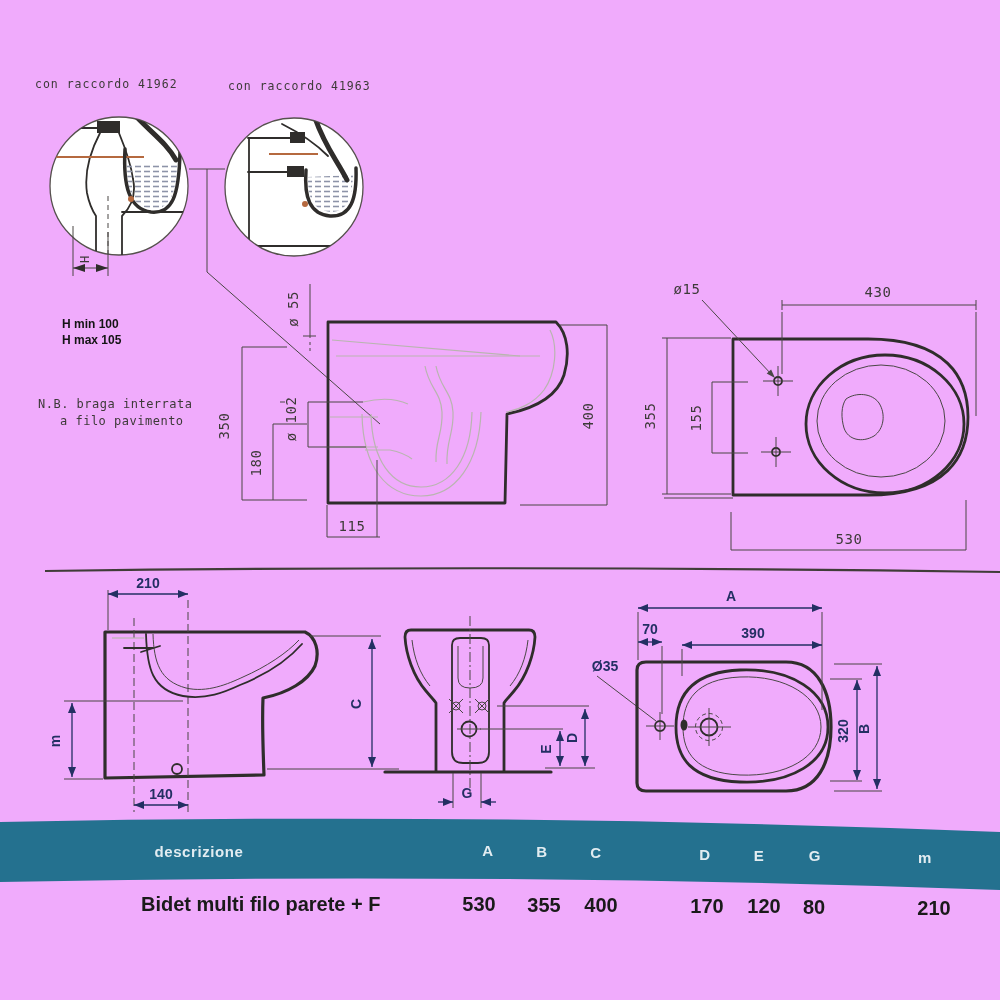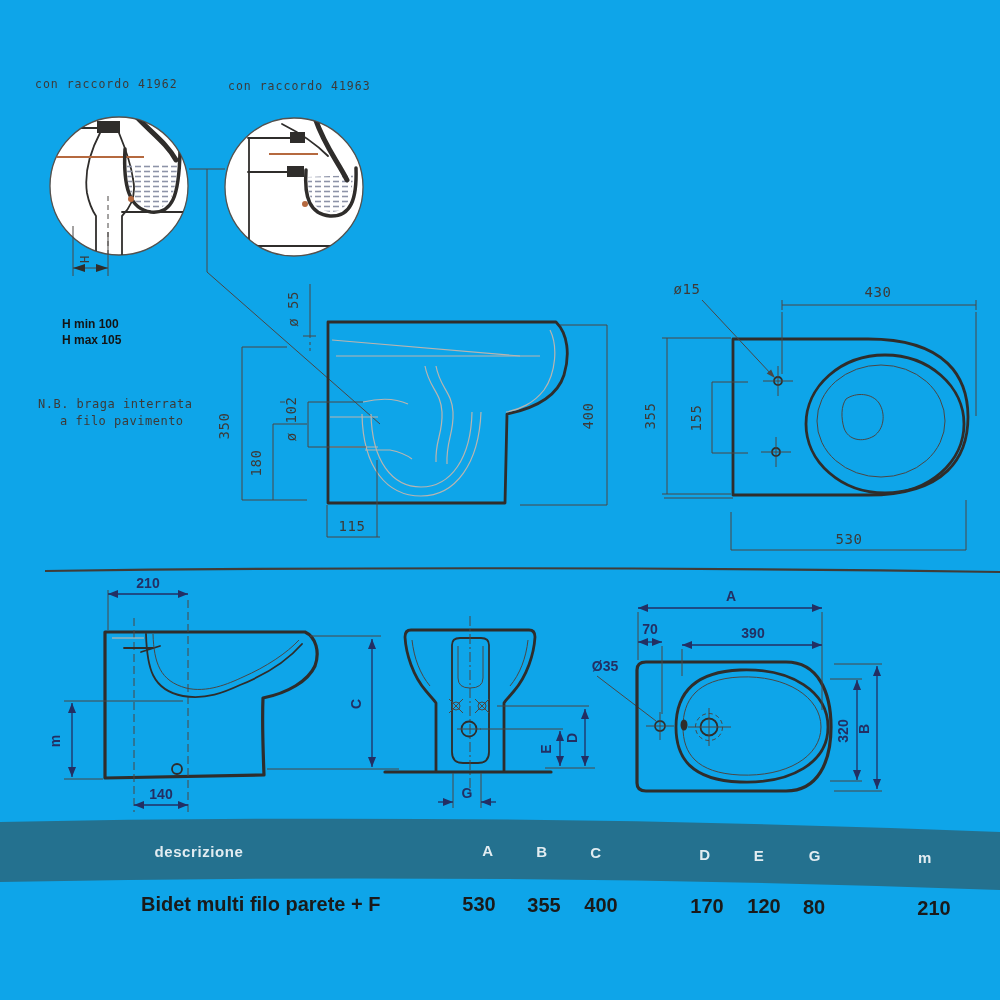--- a/index.html
+++ b/index.html
@@ -1,16 +1,16 @@
 <!DOCTYPE html>
 <html><head>
 <meta charset="utf-8">
 <style>
   html,body{margin:0;padding:0;background:#fff;}
-  .stage{position:relative;width:1000px;height:1000px;background:#0ea5e9;overflow:hidden;
+  .stage{position:relative;width:1000px;height:1000px;background:#f0abfc;overflow:hidden;
          font-family:"Liberation Sans",sans-serif;}
   svg{position:absolute;left:0;top:0;}
   
   .thick{stroke:#2f2d2b;stroke-width:2.8;fill:none;stroke-linecap:round;stroke-linejoin:round;}
   .thick3{stroke:#2f2d2b;stroke-width:3.2;fill:none;stroke-linecap:round;stroke-linejoin:round;}
   .mid{stroke:#2f2d2b;stroke-width:1.8;fill:none;stroke-linecap:round;}
   .thin{stroke:#4a4745;stroke-width:1;fill:none;}
   .lt{stroke:#b9b5b0;stroke-width:1.2;fill:none;}
   .nav{stroke:#232f63;stroke-width:1.3;fill:none;}
   .orange{stroke:#b5693f;stroke-width:2;fill:none;}

